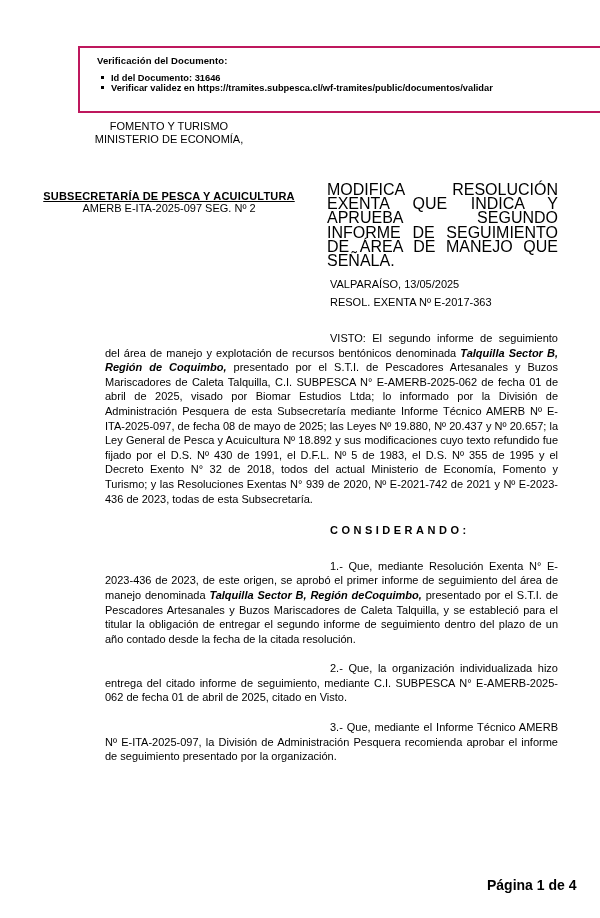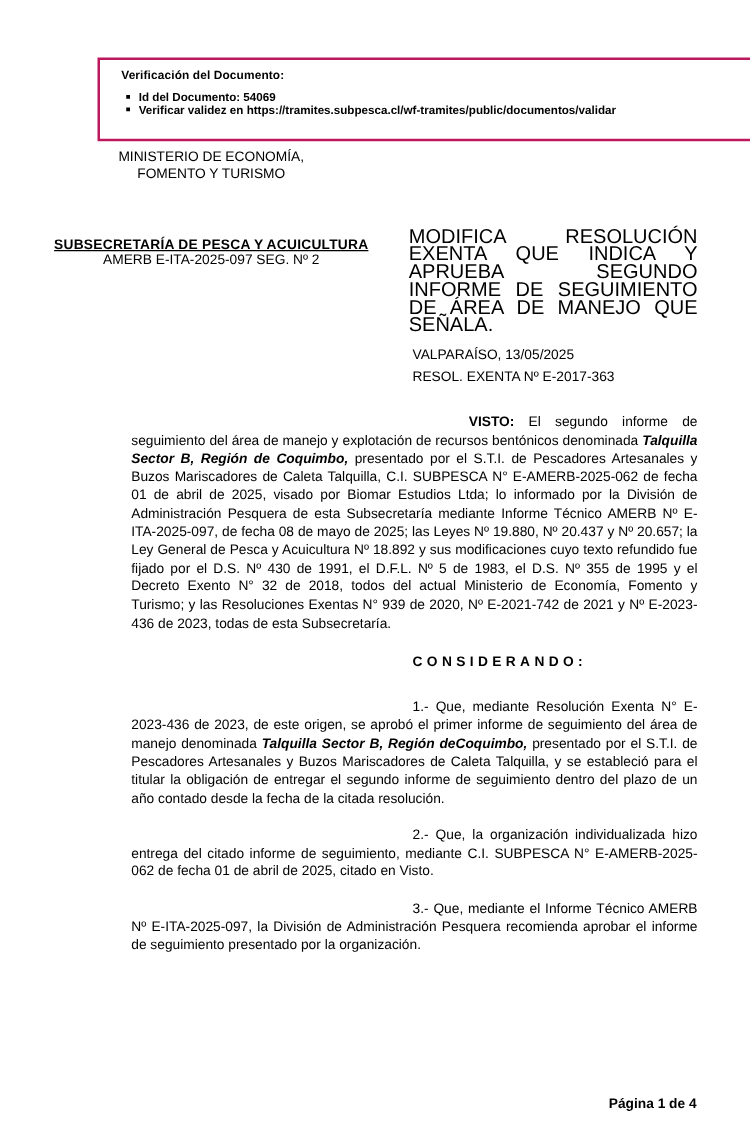--- a/index.html
+++ b/index.html
@@ -46,56 +46,56 @@
   }
   .place-date { position:absolute; left:330px; top:278px; font-size:11px; }
   .resol-num  { position:absolute; left:330px; top:296px; font-size:11px; }
 
   
   .body-text {
     position:absolute; left:105px; top:331px; width:453px;
     font-size:11px; line-height:14.6px; text-align:justify;
   }
   .para { margin:0; text-indent:225px; }
-  .bold { font-weight:bold;margin-left:45px; }
+  .bold { font-weight:normal; }
   .emph { font-weight:bold; font-style:italic; }
   .considerando-heading {
     margin:17px 0 0 225px;
     font-size:11px; font-weight:bold; letter-spacing:3.5px;
     text-indent:0;
   }
   .c1 { margin-top:21px; }
   .c2, .c3 { margin-top:15px; }
 
   
   .footer {
     position:absolute; left:487px; top:877px;
-    font-size:11px; font-weight:bold;
+    font-size:14px; font-weight:bold;
   }
 </style>
 </head>
 <body>
 
 <div class="page">
 
   <div class="verify-box">
     <div class="verify-title">Verificación del Documento:</div>
     <ul class="verify-list">
       <li class="verify-item">
-        <span class="sq"></span><span>Id del Documento: 54069</span>
+        <span class="sq"></span><span>Id del Documento: 31646</span>
       </li>
       <li class="verify-item">
         <span class="sq"></span><span>Verificar validez en https://tramites.subpesca.cl/wf-tramites/public/documentos/validar</span>
       </li>
     </ul>
   </div>
 
   <div class="header-block">
+    <div>FOMENTO Y TURISMO</div>
     <div>MINISTERIO DE ECONOMÍA,</div>
-    <div>FOMENTO Y TURISMO</div>
     <div class="subsecretaria">SUBSECRETARÍA DE PESCA Y ACUICULTURA</div>
     <div>AMERB E-ITA-2025-097 SEG. Nº 2</div>
   </div>
 
   <div class="subject">MODIFICA RESOLUCIÓN EXENTA QUE INDICA Y APRUEBA SEGUNDO INFORME DE SEGUIMIENTO DE ÁREA DE MANEJO QUE SEÑALA.</div>
   <div class="place-date">VALPARAÍSO, 13/05/2025</div>
   <div class="resol-num">RESOL. EXENTA Nº E-2017-363</div>
 
   <div class="body-text">
 

